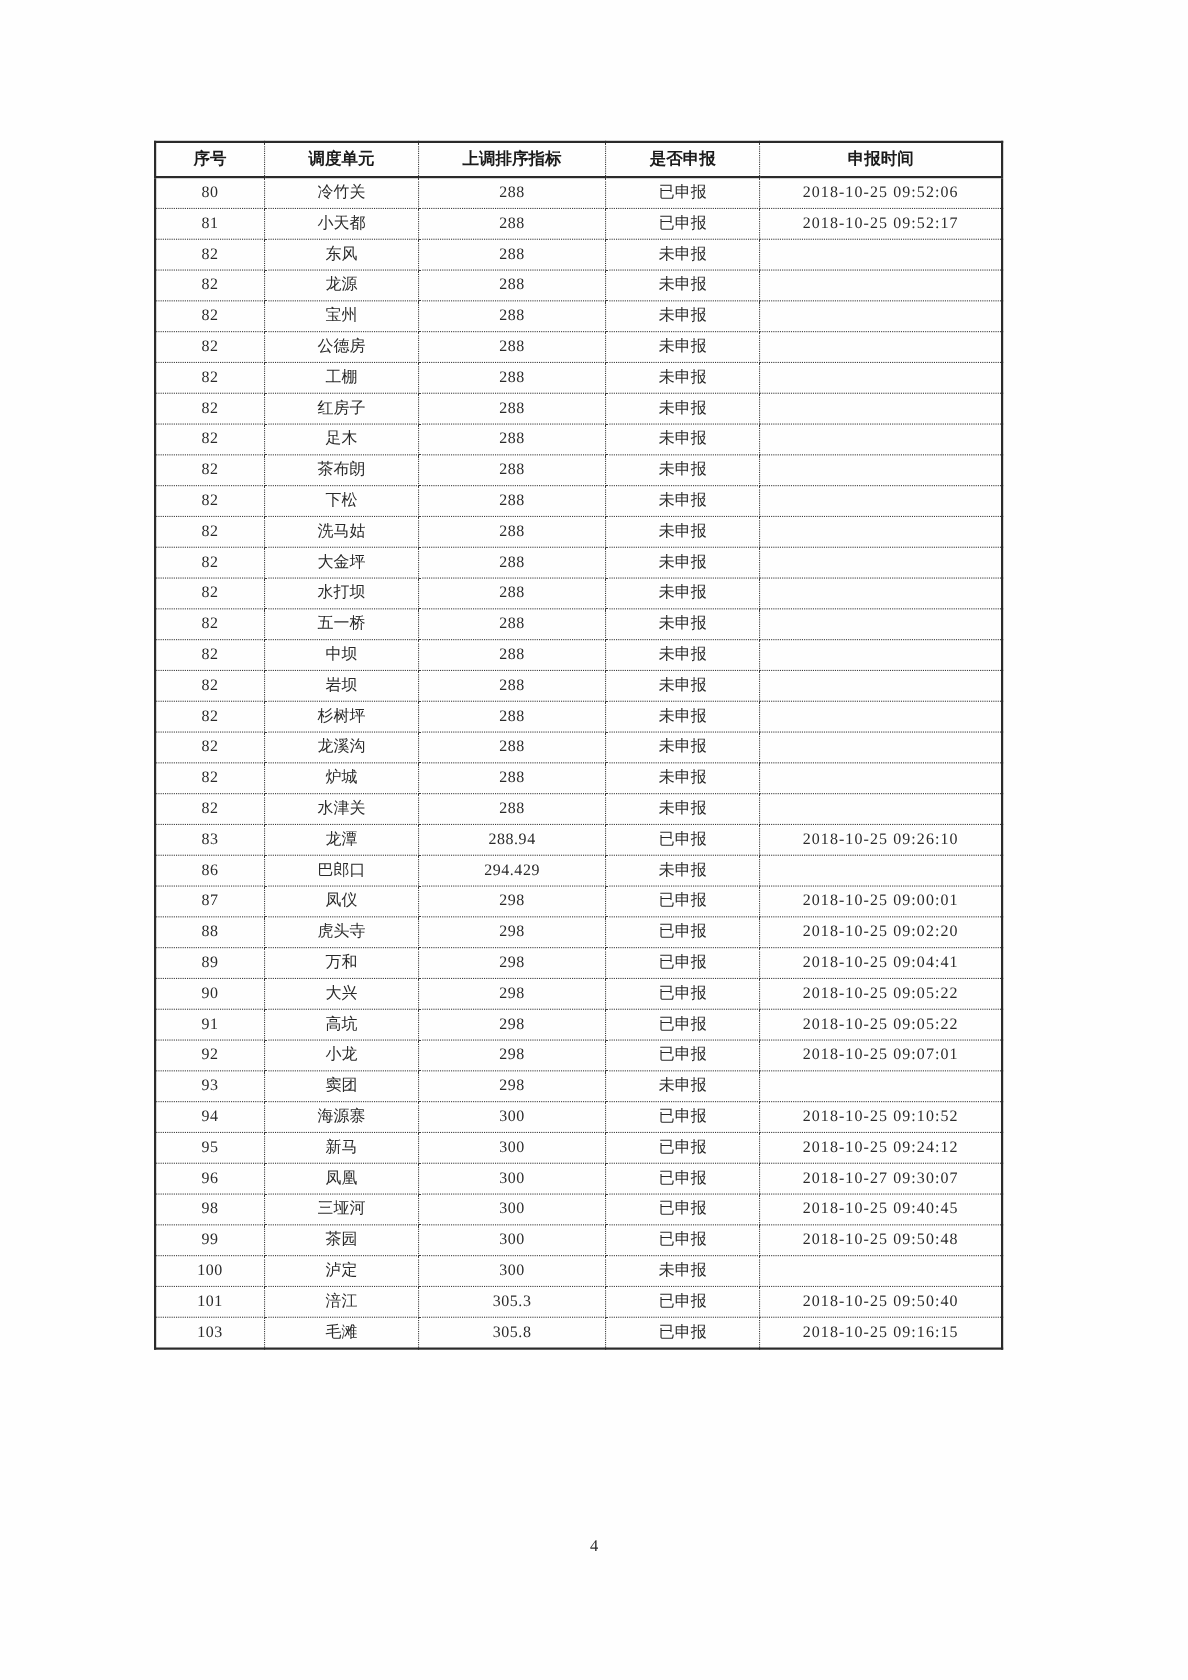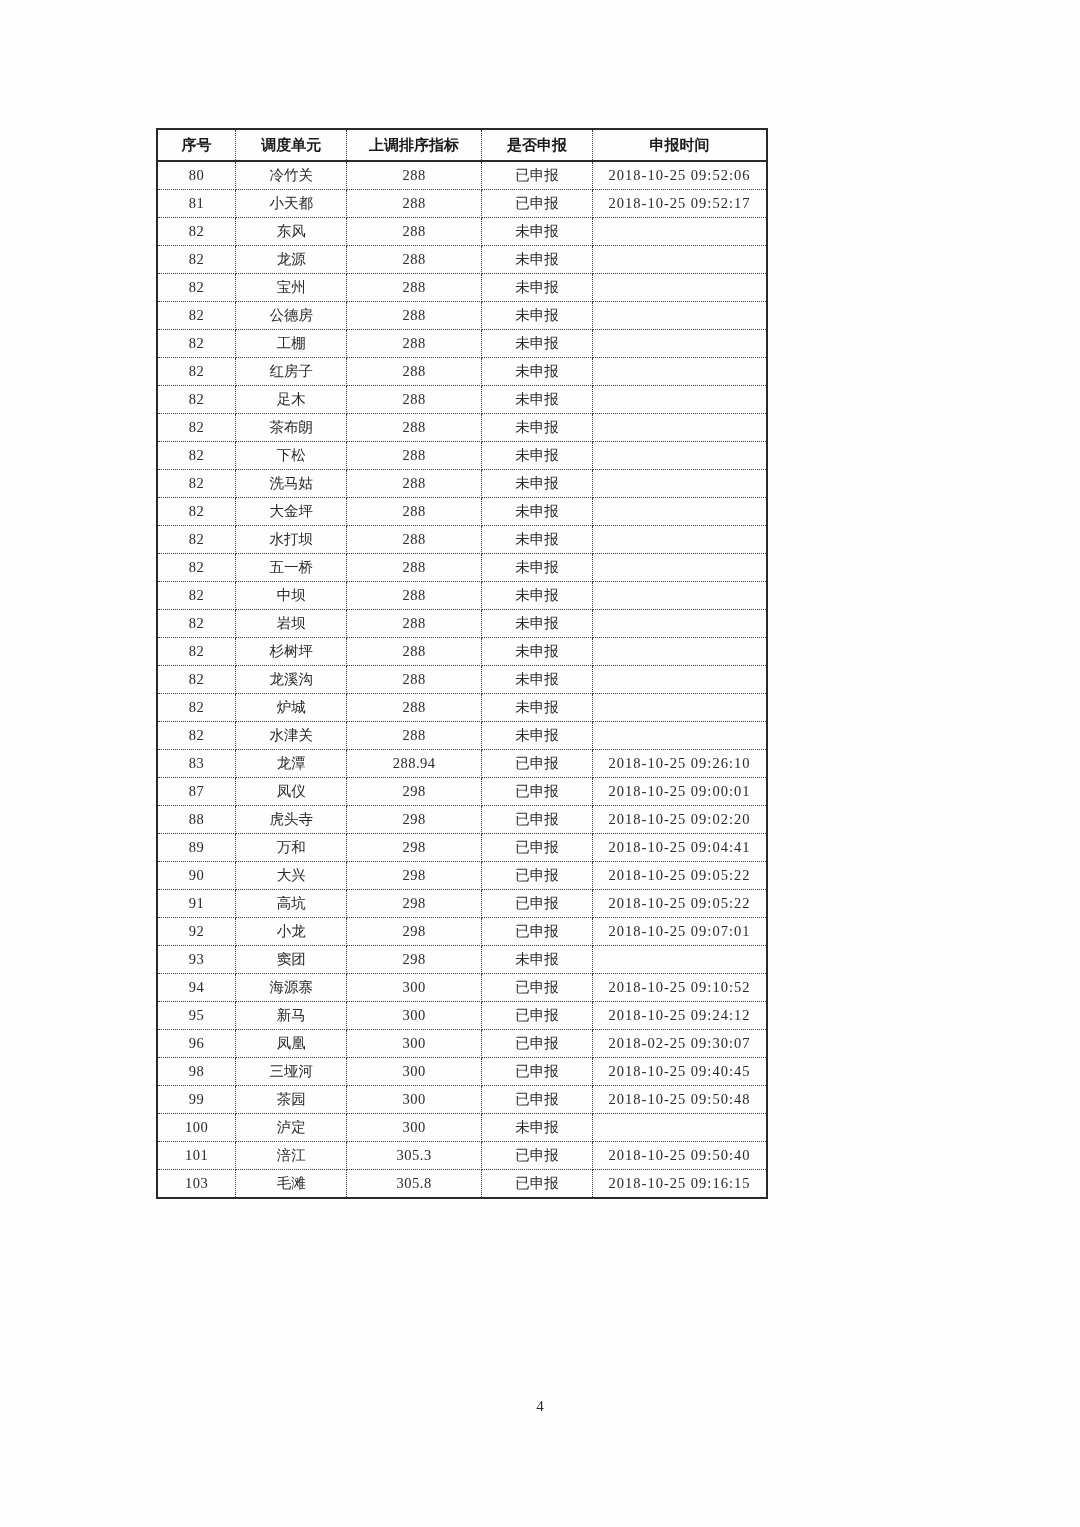--- a/index.html
+++ b/index.html
@@ -13,23 +13,23 @@
   }
   .page {
     position: relative;
     width: 1080px;
     height: 1527px;
     background: #fefefe;
     overflow: hidden;
   }
   table.report {
     position: absolute;
-    left: 156px;
+    left: 140px;
     top: 128px;
-    width: 612px;
+    width: 772px;
     border-collapse: collapse;
     table-layout: fixed;
   }
   table.report col.c1 { width: 12.9%; }
   table.report col.c2 { width: 18.2%; }
   table.report col.c3 { width: 22.1%; }
   table.report col.c4 { width: 18.2%; }
   table.report col.c5 { width: 28.6%; }
   table.report th, table.report td {
     border: 1.5px dotted #3a3a3a;
@@ -238,20 +238,27 @@
           <td class="time"></td>
         </tr>
         <tr>
           <td class="num">83</td>
           <td class="unit">龙潭</td>
           <td class="metric">288.94</td>
           <td class="status">已申报</td>
           <td class="time">2018-10-25 09:26:10</td>
         </tr>
         <tr>
+          <td class="num">86</td>
+          <td class="unit">巴郎口</td>
+          <td class="metric">294.429</td>
+          <td class="status">未申报</td>
+          <td class="time"></td>
+        </tr>
+        <tr>
           <td class="num">87</td>
           <td class="unit">凤仪</td>
           <td class="metric">298</td>
           <td class="status">已申报</td>
           <td class="time">2018-10-25 09:00:01</td>
         </tr>
         <tr>
           <td class="num">88</td>
           <td class="unit">虎头寺</td>
           <td class="metric">298</td>
@@ -305,21 +312,21 @@
           <td class="unit">新马</td>
           <td class="metric">300</td>
           <td class="status">已申报</td>
           <td class="time">2018-10-25 09:24:12</td>
         </tr>
         <tr>
           <td class="num">96</td>
           <td class="unit">凤凰</td>
           <td class="metric">300</td>
           <td class="status">已申报</td>
-          <td class="time">2018-02-25 09:30:07</td>
+          <td class="time">2018-10-27 09:30:07</td>
         </tr>
         <tr>
           <td class="num">98</td>
           <td class="unit">三垭河</td>
           <td class="metric">300</td>
           <td class="status">已申报</td>
           <td class="time">2018-10-25 09:40:45</td>
         </tr>
         <tr>
           <td class="num">99</td>

